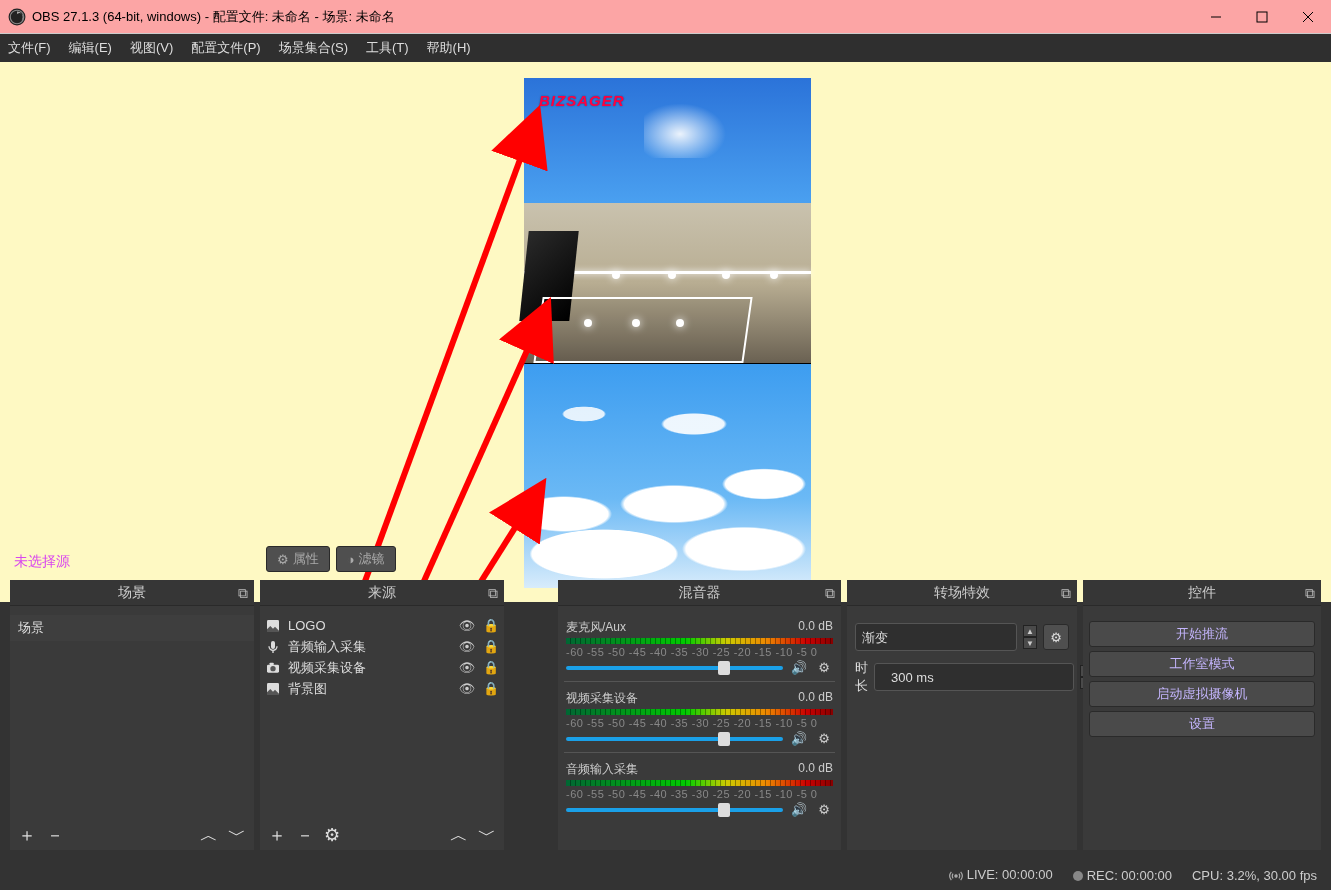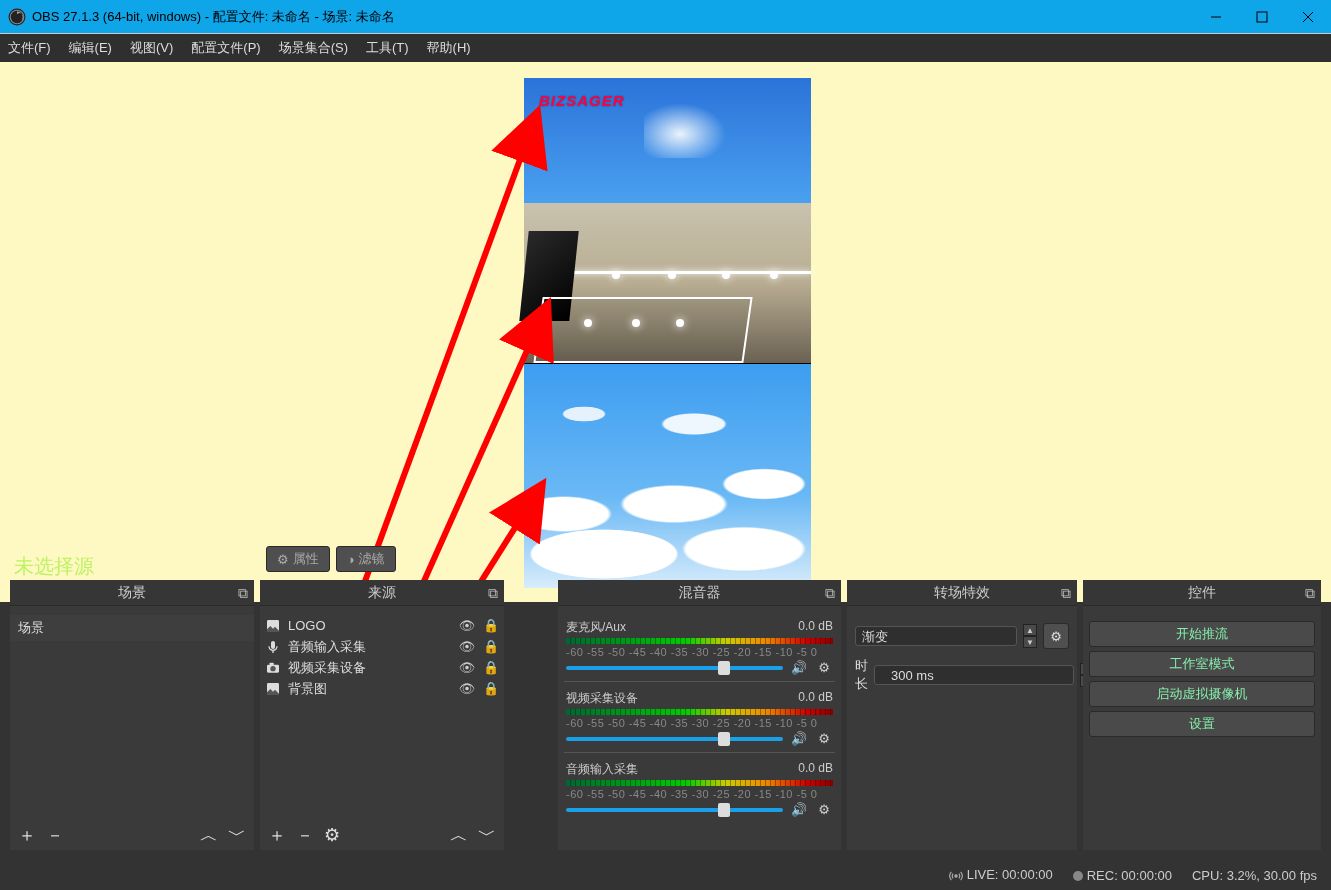--- a/index.html
+++ b/index.html
@@ -1,17 +1,17 @@
 <!DOCTYPE html>
 <html><head>
 <meta charset="utf-8">
 <style>
 * { margin:0; padding:0; box-sizing:border-box; font-family:"Microsoft YaHei","Segoe UI",Arial,sans-serif; }
 body { background:#333; color:#ddd; font-size:13px; width:1331px; height:890px; overflow:hidden; position:relative; }
-.titlebar { height:34px; background:#0ea5e9; color:#000; display:flex; align-items:center; padding-left:8px; position:relative; border-bottom:1px solid #ccc;}
+.titlebar { height:34px; background:#fca5a5; color:#000; display:flex; align-items:center; padding-left:8px; position:relative; border-bottom:1px solid #ccc;}
 .titlebar .logo { width:18px; height:18px; margin-right:6px; display:inline-block; }
 .titlebar .title { font-size:13px; }
 .winbtns { position:absolute; right:0; top:0; height:34px; display:flex; }
 .winbtns div { width:46px; height:34px; display:flex; align-items:center; justify-content:center; color:#000; }
 .winbtns svg { stroke:#000; }
 
 .menubar { height:28px; background:#2f2f2f; display:flex; align-items:center; padding:0 8px; gap:18px; color:#ddd; }
 .menubar span { cursor:default; }
 
 .preview-area { position:relative; width:100%; height:540px; background:#fef9c3; }
@@ -30,21 +30,21 @@
 .sky2 { top:286px; height:224px; background:linear-gradient(180deg,#3d9df0,#6bb9f5 60%,#d8ecfb); }
 .sky2::before{content:"";position:absolute;inset:0;background:
   radial-gradient(ellipse 80px 30px at 40px 150px,#fff 55%,transparent 60%),
   radial-gradient(ellipse 90px 32px at 150px 140px,#fff 55%,transparent 60%),
   radial-gradient(ellipse 70px 26px at 240px 120px,#fff 55%,transparent 60%),
   radial-gradient(ellipse 120px 40px at 80px 190px,#fff 60%,transparent 62%),
   radial-gradient(ellipse 100px 36px at 220px 185px,#fff 58%,transparent 62%),
   radial-gradient(ellipse 60px 20px at 170px 60px,rgba(255,255,255,.9) 50%,transparent 55%),
   radial-gradient(ellipse 40px 14px at 60px 50px,rgba(255,255,255,.85) 50%,transparent 55%);
 }
-.no-sel { position:absolute; left:14px; top:553px; color:#bef264; font-size:20px;}
+.no-sel { position:absolute; left:14px; top:553px; color:#d946ef; font-size:14px;}
 .propbar { position:absolute; left:266px; top:546px; display:flex; gap:6px;}
 .propbar button { background:#4f4f4f; border:1px solid #2a2a2a; color:#aaa; padding:3px 10px; border-radius:3px; display:flex; align-items:center; gap:4px; font-size:13px; height:26px;}
 
 .panels { position:absolute; left:10px; top:580px; right:10px; bottom:40px; display:flex; gap:6px;}
 .panel { background:#3a3a3a; display:flex; flex-direction:column; position:relative;gap:9px;}
 .panel-h { height:26px; background:#363636; display:flex; align-items:center; justify-content:center; font-size:14px; color:#ccc; border-bottom:1px solid #2a2a2a; position:relative;}
 .panel-h .undock { position:absolute; right:6px; top:5px; color:#bbb; }
 .panel-body { flex:1; overflow:hidden; position:relative; }
 .panel-foot { height:30px; display:flex; align-items:center; gap:10px; padding:0 8px; color:#ddd; }
 .panel-foot .icon { font-size:18px; cursor:pointer; }
@@ -67,30 +67,30 @@
 .mixer .vol-row { display:flex; align-items:center; gap:6px;}
 .mixer .slider { flex:1; height:4px; background:#1aa0e8; position:relative; border-radius:2px;}
 .mixer .slider .knob { position:absolute; top:-5px; width:12px; height:14px; background:#ddd; border-radius:2px;}
 .mixer .spkr { color:#ddd; width:20px; text-align:center; }
 .mixer .gear { color:#ccc; width:18px; text-align:center; }
 .mixer .sep { height:1px; background:#555; margin:4px 6px;}
 
 .trans { width:230px; }
 .trans .body { padding:8px; display:flex; flex-direction:column; gap:8px;}
 .trans .row { display:flex; align-items:center; gap:6px;}
-.trans select,.trans input { background:#2f2f2f; color:#ddd; border:1px solid #555; height:20px; padding:0 6px; font-size:13px; border-radius:3px;}
+.trans select,.trans input { background:#2f2f2f; color:#ddd; border:1px solid #555; height:28px; padding:0 6px; font-size:13px; border-radius:3px;}
 .trans select { flex:1; appearance:none; }
 .trans .spin { display:flex; flex-direction:column; }
 .trans .spin div{ width:14px; height:12px; background:#4a4a4a; border:1px solid #222; font-size:8px; display:flex;align-items:center;justify-content:center;color:#ccc;}
 .trans .gear { width:26px; height:26px; background:#4f4f4f; border:1px solid #2a2a2a; border-radius:3px; display:flex;align-items:center;justify-content:center;color:#ddd;}
 .trans input[type=text]{flex:1;padding-left:16px;}
 
 .ctrls { width:238px; }
 .ctrls .body { padding:6px; display:flex; flex-direction:column; gap:4px;}
-.ctrls button { background:#4a4a4a; border:1px solid #2a2a2a; color:#86efac; height:26px; border-radius:3px; font-size:13px;}
+.ctrls button { background:#4a4a4a; border:1px solid #2a2a2a; color:#c4b5fd; height:26px; border-radius:3px; font-size:13px;}
 
 .statusbar { position:absolute; left:0; right:0; bottom:0; height:30px; background:#333; display:flex; align-items:center; justify-content:flex-end; gap:20px; padding:0 14px; font-family:Consolas,monospace; font-size:13px; color:#ccc;}
 .statusbar .dot{display:inline-block;width:10px;height:10px;border-radius:50%;background:#888;margin-right:4px;vertical-align:middle;}
 .statusbar .live-ico svg{vertical-align:middle;}
 
 svg.arrows { position:absolute; left:0; top:62px; pointer-events:none; }
 </style>
 </head>
 <body>
 

